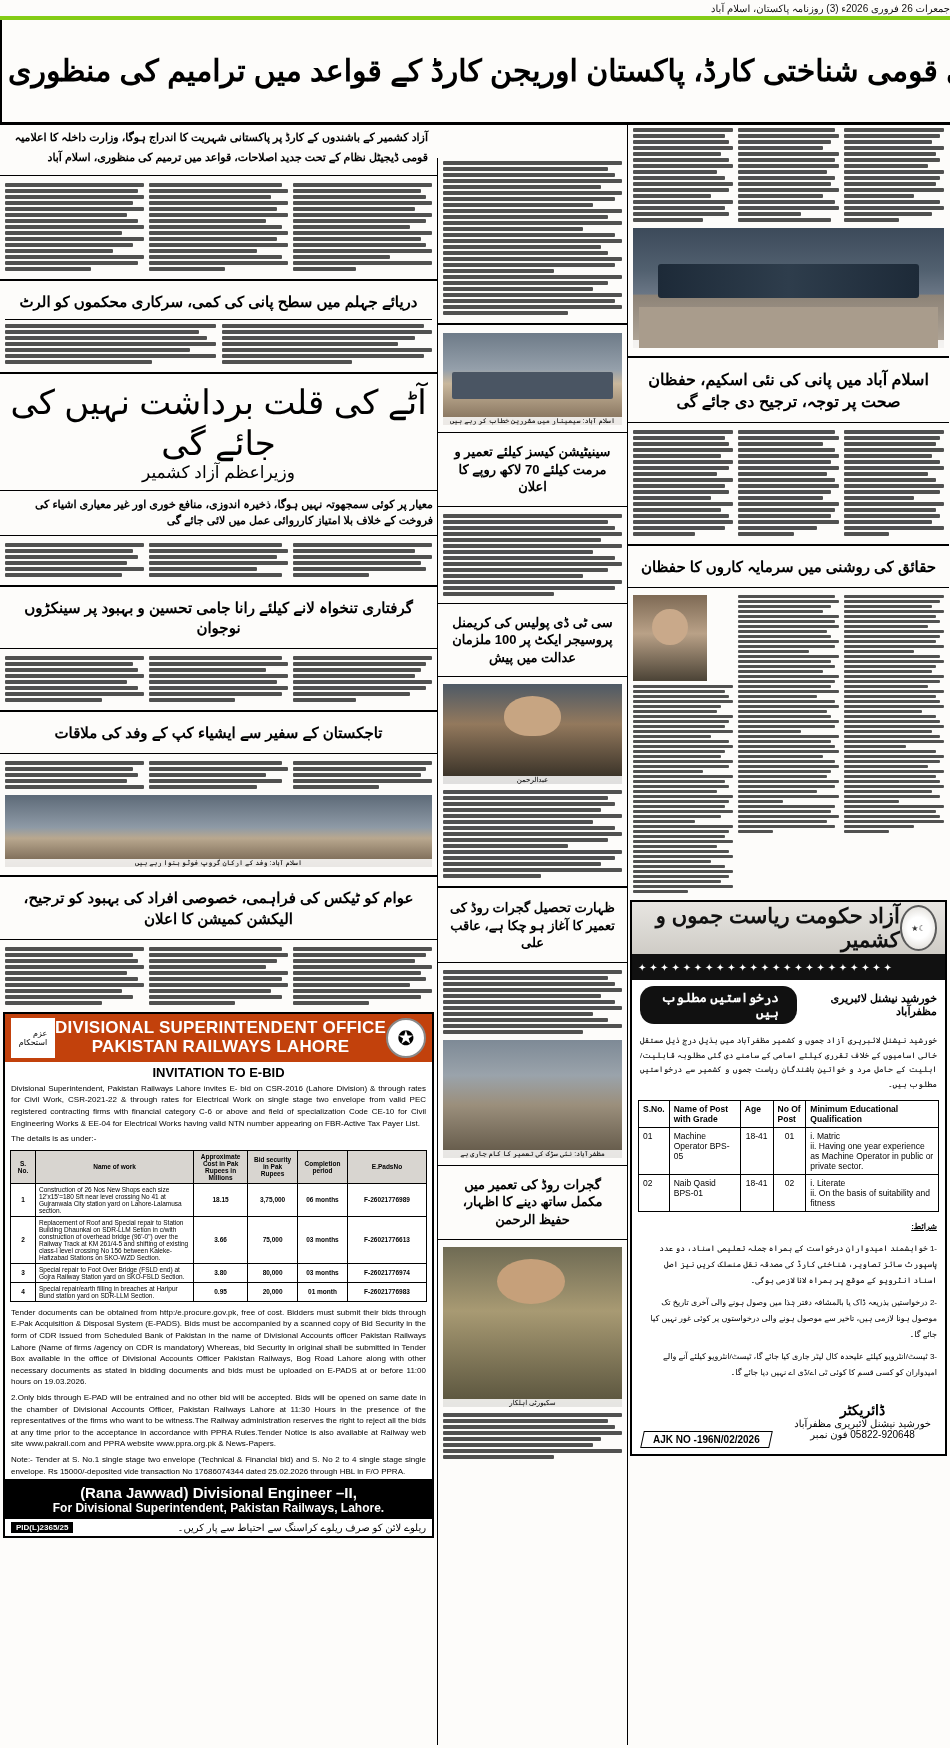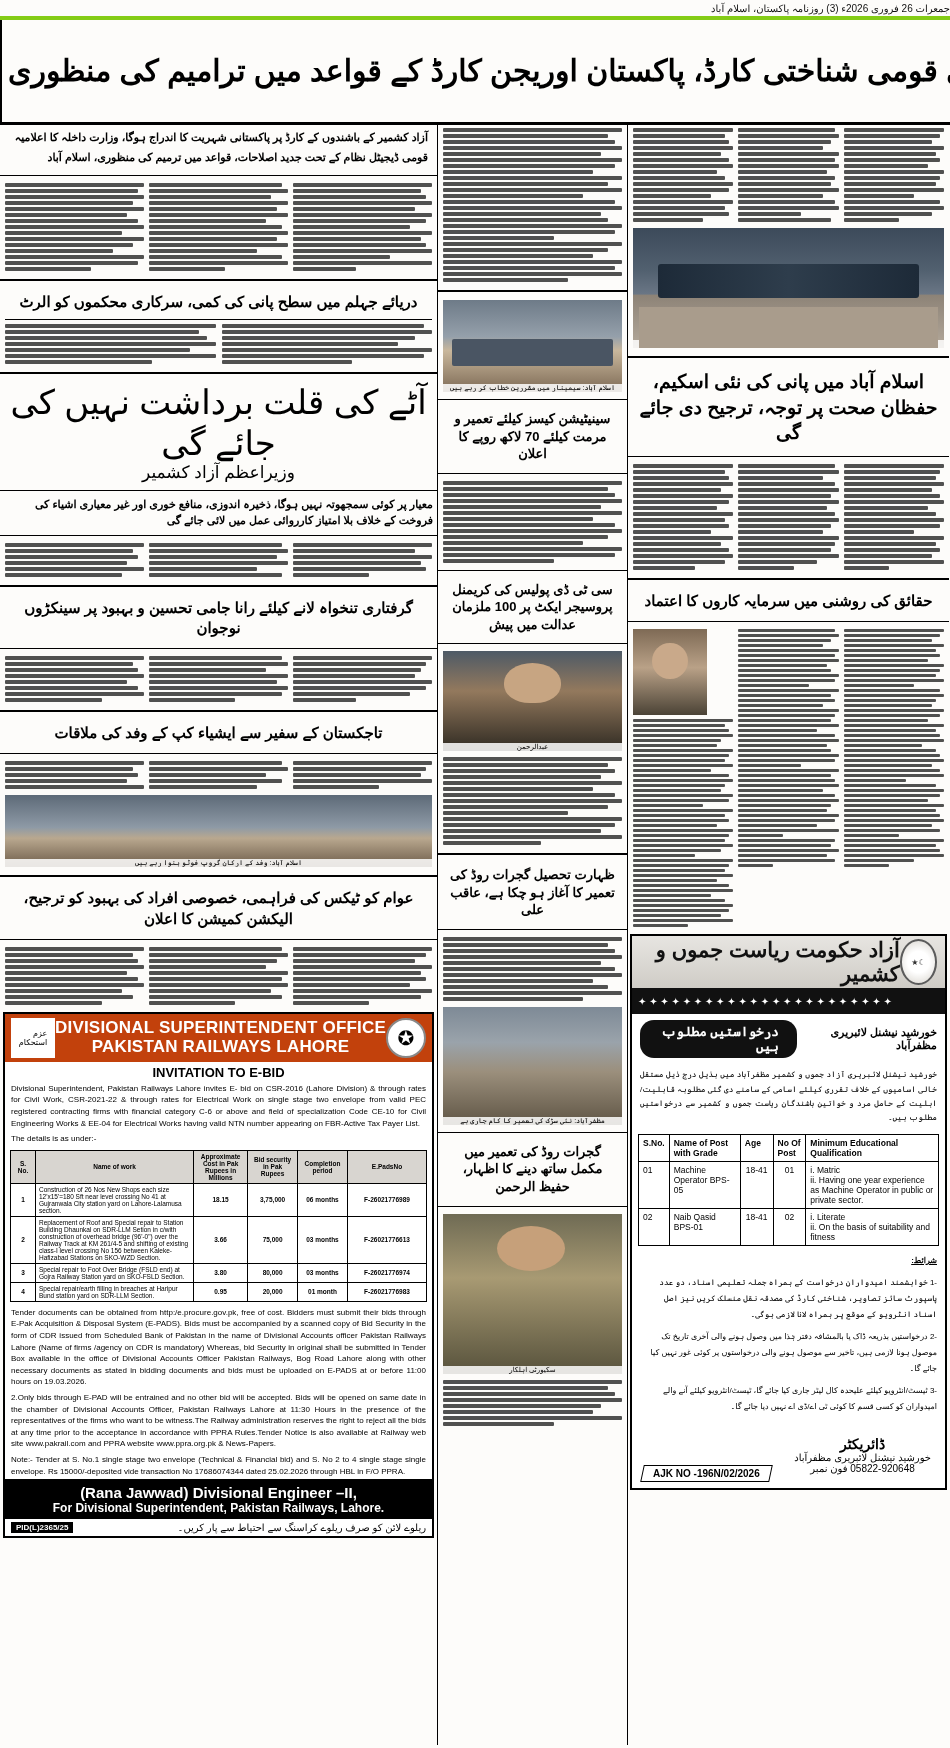--- a/index.html
+++ b/index.html
@@ -34,33 +34,33 @@
     direction: rtl;
   }
   .mast-headline .txt {
     font-size: 30px; font-weight: bold; color: #000; line-height: 1.25;
     text-align: center; letter-spacing: -1px; white-space: nowrap;
   }
 
   
   .body-grid { display: flex; height: 1620px; }
   .col-left   { width: 322px; border-left: 1px solid #000; }
-  .col-mid    { width: 190px; border-left: 1px solid #000; }
+  .col-mid    { width: 190px; border-left: 1px solid #000; margin-top: 33px; }
   .col-right  { width: 437px; }
 
   .pad { padding: 3px 5px; }
   .rule { border-top: 1px solid #000; margin: 4px 0; }
   .rule2 { border-top: 2px solid #000; margin: 5px 0; }
 
   .subhead {
     direction: rtl; text-align: right; font-size: 11px; font-weight: bold;
     line-height: 1.45; color: #000; padding: 2px 4px;
   }
   .colhead {
-    direction: rtl; text-align: center; font-size: 19px; font-weight: bold;
+    direction: rtl; text-align: center; font-size: 16px; font-weight: bold;
     line-height: 1.35; color:#000; padding: 3px 4px; letter-spacing: -.5px;
   }
   .colhead.sm { font-size: 15px; }
   .colhead.xs { font-size: 13px; }
 
   .multicol2 { display: flex; gap: 6px; }
   .multicol2 > div { flex: 1; }
   .multicol3 { display: flex; gap: 5px; }
   .multicol3 > div { flex: 1; }
 
@@ -823,21 +823,21 @@
             <div class="ln w92"></div>
             <div class="ln w96"></div>
             <div class="ln w88"></div>
           <div class="ln w100"></div>
             <div class="ln w45"></div>
         </div>
       </div>
 
       <div class="rule2"></div>
       <div class="pad">
-        <div class="colhead sm">حقائق کی روشنی میں سرمایہ کاروں کا اعتماد</div>
+        <div class="colhead sm">حقائق کی روشنی میں سرمایہ کاروں کا حفظان</div>
       </div>
       <div class="rule"></div>
 
       <div class="multicol3 pad">
         <div>
           <div class="photo ph-portrait" style="margin-bottom:4px;"></div>
           <div class="lines">
             <div class="ln thin w100"></div>
               <div class="ln thin w92"></div>
               <div class="ln thin w96"></div>

